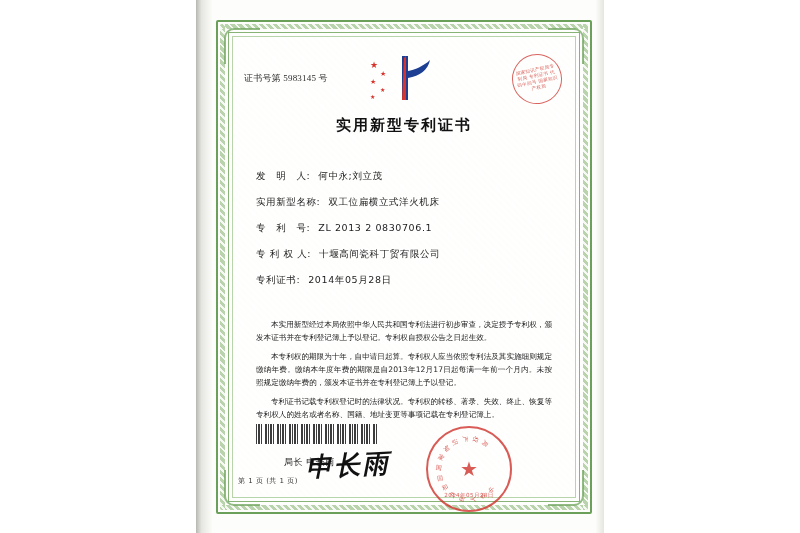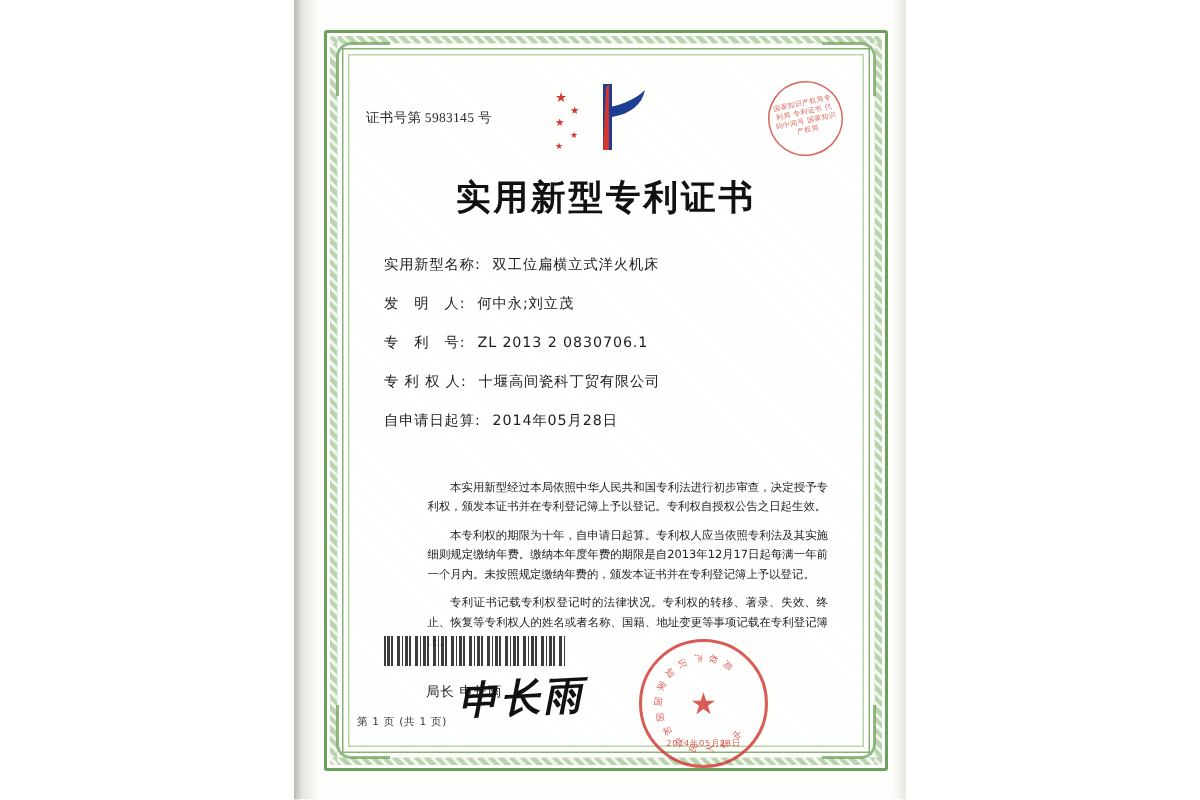--- a/index.html
+++ b/index.html
@@ -168,21 +168,21 @@
 
   
   .title {
     position: absolute;
     left: 0;
     right: 0;
     top: 74px;
     text-align: center;
     font-family: Liberation Sans, sans-serif;
     font-weight: bold;
-    font-size: 23px;
+    font-size: 15px;
     letter-spacing: 2px;
     color: #111111;
   }
 
   
   .fields {
     position: absolute;
     left: 18px;
     top: 128px;
     right: 18px;
@@ -206,21 +206,20 @@
   
   .body-text {
     position: absolute;
     left: 18px;
     right: 18px;
     top: 276px;
     font-size: 7.6px;
     line-height: 13px;
     color: #222222;
     text-align: justify;
-    margin-left: 29px;
   }
   .body-text p {
     margin: 0 0 6px 0;
     text-indent: 15px;
   }
 
   
   .barcode {
     position: absolute;
     left: 18px;
@@ -356,37 +355,37 @@
       </div>
 
       <div class="stamp-top">
         <div class="st-text">国家知识产权局专利局 专利证书 代码中间号 国家知识产权局</div>
       </div>
 
       <div class="title">实用新型专利证书</div>
 
       <div class="fields">
         <div class="field-row">
+          <span class="field-label">发　明　人:</span>
+          <span class="field-value">何中永;刘立茂</span>
+        </div>
+        <div class="field-row">
           <span class="field-label">实用新型名称:</span>
           <span class="field-value">双工位扁横立式洋火机床</span>
-        </div>
-        <div class="field-row">
-          <span class="field-label">发　明　人:</span>
-          <span class="field-value">何中永;刘立茂</span>
         </div>
         <div class="field-row">
           <span class="field-label">专　利　号:</span>
           <span class="field-value">ZL 2013 2 0830706.1</span>
         </div>
         <div class="field-row">
           <span class="field-label">专 利 权 人:</span>
           <span class="field-value">十堰高间瓷科丁贸有限公司</span>
         </div>
         <div class="field-row">
-          <span class="field-label">自申请日起算:</span>
+          <span class="field-label">专利证书:</span>
           <span class="field-value">2014年05月28日</span>
         </div>
       </div>
 
       <div class="body-text">
         <p>本实用新型经过本局依照中华人民共和国专利法进行初步审查，决定授予专利权，颁发本证书并在专利登记簿上予以登记。专利权自授权公告之日起生效。</p>
         <p>本专利权的期限为十年，自申请日起算。专利权人应当依照专利法及其实施细则规定缴纳年费。缴纳本年度年费的期限是自2013年12月17日起每满一年前一个月内。未按照规定缴纳年费的，颁发本证书并在专利登记簿上予以登记。</p>
         <p>专利证书记载专利权登记时的法律状况。专利权的转移、著录、失效、终止、恢复等专利权人的姓名或者名称、国籍、地址变更等事项记载在专利登记簿上。</p>
       </div>
 

